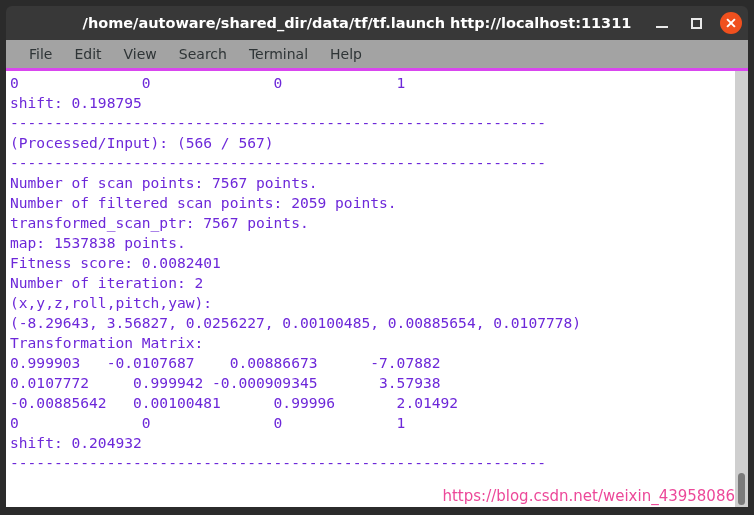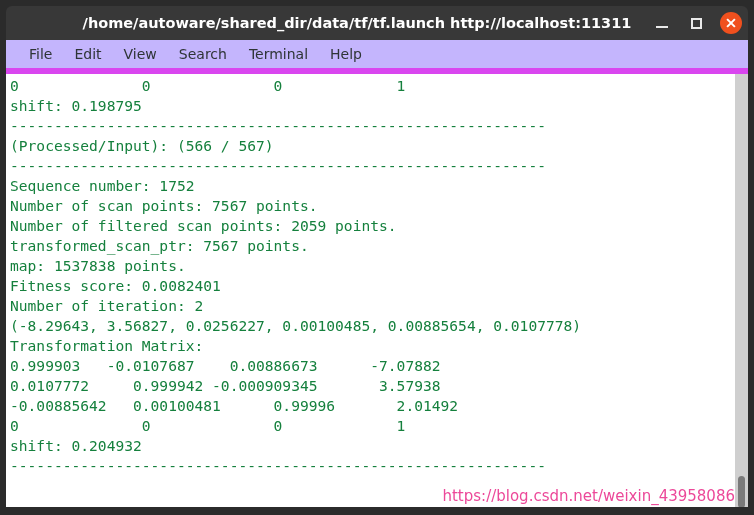--- a/index.html
+++ b/index.html
@@ -93,22 +93,22 @@
     height: 2px;
     background: #ffffff;
     transform-origin: center;
   }
   .ctrl-close::before { transform: translate(-50%,-50%) rotate(45deg); }
   .ctrl-close::after  { transform: translate(-50%,-50%) rotate(-45deg); }
 
   
   .menubar {
     flex: 0 0 29px;
-    background: #c4b5fd;
-    border-bottom: 6px solid #d946ef;
+    background: #a3a3a3;
+    border-bottom: 3px solid #d946ef;
     display: flex;
     align-items: center;
     padding-left: 12px;
     box-sizing: border-box;
   }
   .menu-item {
     font-family: "DejaVu Sans", sans-serif;
     font-size: 14px;
     color: #2e3436;
     padding: 0 11px;
@@ -130,21 +130,21 @@
     position: relative;
     background: #ffffff;
     padding: 2px 0 0 4px;
     box-sizing: border-box;
     overflow: hidden;
   }
   .line {
     font-family: "DejaVu Sans Mono", monospace;
     font-size: 14.6px;
     line-height: 20px;
-    color: #15803d;
+    color: #6d28d9;
     white-space: pre;
     letter-spacing: 0px;
     height: 20px;
   }
 
   
   .scrollbar {
     flex: 0 0 13px;
     background: #cfcfcf;
     position: relative;
@@ -198,27 +198,27 @@
     <div class="menu-item">Help</div>
   </div>
 
   <div class="term-wrap">
     <div class="term" id="terminal-output">
       <div class="line">0              0              0             1</div>
       <div class="line">shift: 0.198795</div>
       <div class="line">-------------------------------------------------------------</div>
       <div class="line">(Processed/Input): (566 / 567)</div>
       <div class="line">-------------------------------------------------------------</div>
-      <div class="line">Sequence number: 1752</div>
       <div class="line">Number of scan points: 7567 points.</div>
       <div class="line">Number of filtered scan points: 2059 points.</div>
       <div class="line">transformed_scan_ptr: 7567 points.</div>
       <div class="line">map: 1537838 points.</div>
       <div class="line">Fitness score: 0.0082401</div>
       <div class="line">Number of iteration: 2</div>
+      <div class="line">(x,y,z,roll,pitch,yaw):</div>
       <div class="line">(-8.29643, 3.56827, 0.0256227, 0.00100485, 0.00885654, 0.0107778)</div>
       <div class="line">Transformation Matrix:</div>
       <div class="line">0.999903   -0.0107687    0.00886673      -7.07882</div>
       <div class="line">0.0107772     0.999942 -0.000909345       3.57938</div>
       <div class="line">-0.00885642   0.00100481      0.99996       2.01492</div>
       <div class="line">0              0              0             1</div>
       <div class="line">shift: 0.204932</div>
       <div class="line">-------------------------------------------------------------</div>
 
       <div class="watermark">https://blog.csdn.net/weixin_43958086</div>

